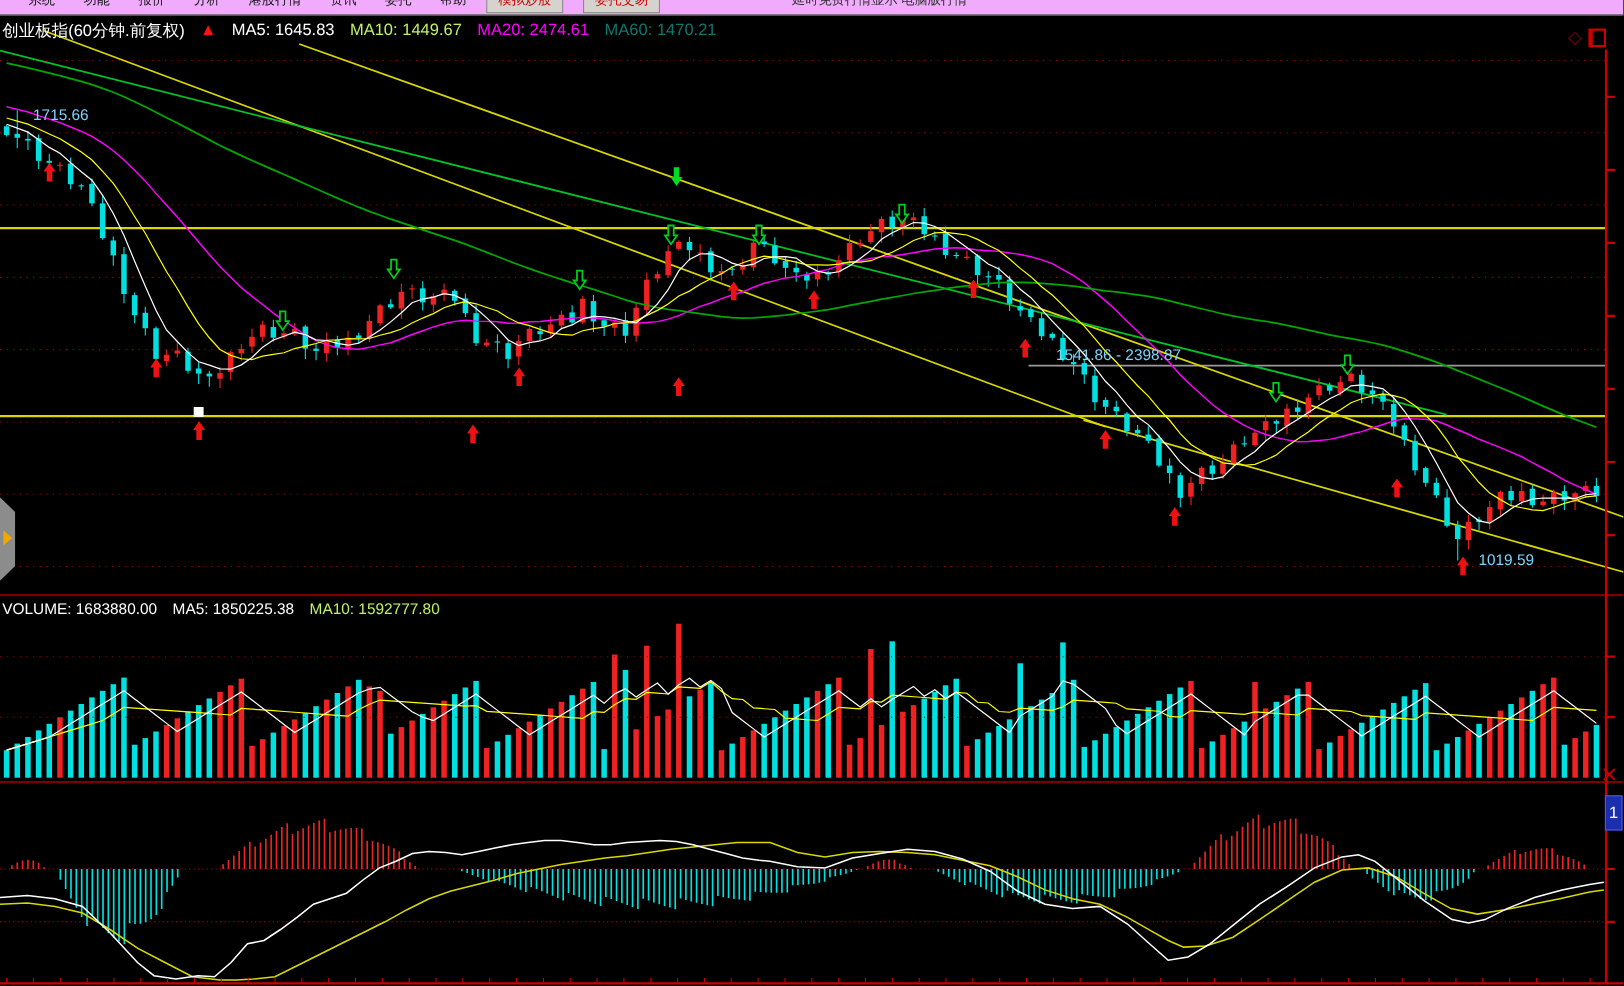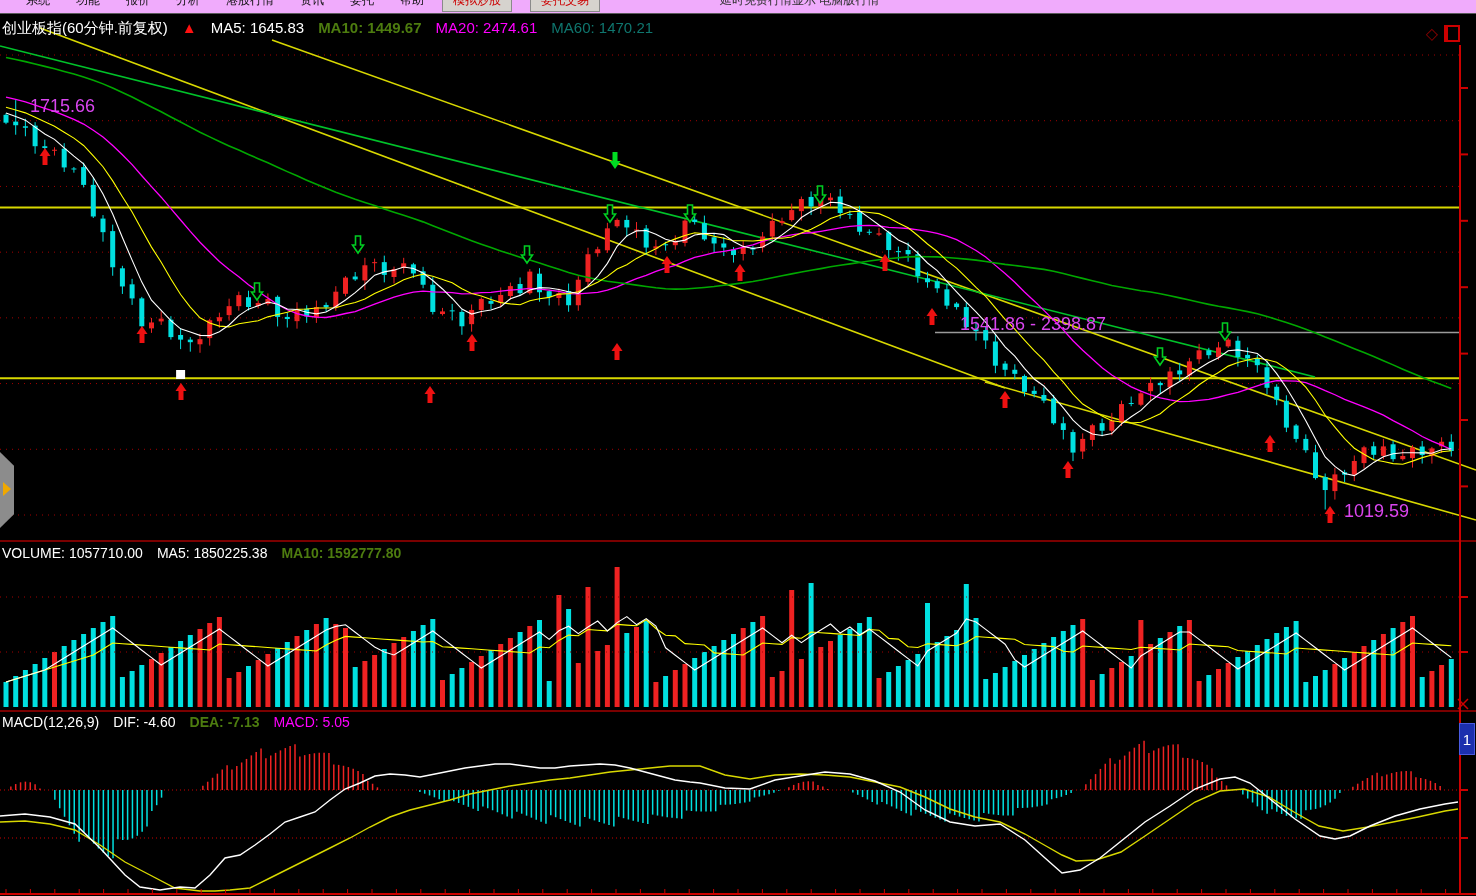--- a/index.html
+++ b/index.html
@@ -12,27 +12,27 @@
   .menuitem{margin-left:26px;white-space:nowrap;}
   .menubtn{margin-left:18px;border:1px solid #8a8a8a;background:#d6d3ce;color:#cc0000;
     padding:3px 10px 2px 10px;font-size:12px;white-space:nowrap;}
   .menuright{margin-left:120px;color:#333;white-space:nowrap;}
   
   .hdr{position:absolute;left:2px;display:flex;gap:14px;font-size:15px;white-space:nowrap;
     letter-spacing:0;align-items:flex-start;}
   .mainhdr{top:19px;}
   .volhdr{top:545px;font-size:14px;}
   .macdhdr{top:714px;font-size:14px;}
-  .w{color:#fff;} .y{color:#4d7c0f;font-weight:bold;} .m{color:#ff00ff;} .g{color:#0f766e;}
+  .w{color:#fff;} .y{color:#bef264;} .m{color:#ff00ff;} .g{color:#0f766e;}
   .uparrow{color:#ff1111;font-size:15px;}
   .cornericons{position:absolute;top:24px;right:16px;display:flex;gap:6px;align-items:center;}
   .diamond{color:#8b0000;font-size:16px;}
   .winicon{width:10px;height:13px;border:2px solid #cc0000;border-left:4px solid #cc0000;}
   
-  .plabel{position:absolute;color:#d946ef;font-size:18px;white-space:nowrap;}
+  .plabel{position:absolute;color:#7dd3fc;font-size:14px;white-space:nowrap;}
   
   .lhandle{position:absolute;left:0;top:452px;width:14px;height:76px;background:#8c8c8c;
     clip-path:polygon(0 0,100% 18%,100% 82%,0 100%);}
   .lhandle .tri{position:absolute;left:3px;top:30px;width:0;height:0;
     border-left:8px solid #f0a800;border-top:7px solid transparent;border-bottom:7px solid transparent;}
   
   .badge1{position:absolute;left:1459px;top:723px;width:14px;height:30px;background:#1b2fae;
     border:1px solid #4a5ae0;color:#fff;font-size:15px;display:flex;align-items:center;justify-content:center;}
   svg{position:absolute;left:0;top:0;}
 </style>
@@ -971,31 +971,25 @@
   <div class="cornericons">
     <span class="diamond">◇</span>
     <span class="winicon"></span>
   </div>
 
   <div class="plabel" style="left:30px;top:96px">1715.66</div>
   <div class="plabel" style="left:960px;top:314px">1541.86 - 2398.87</div>
   <div class="plabel" style="left:1344px;top:501px">1019.59</div>
 
   <div class="hdr volhdr">
-    <span class="w"><span>VOLUME:</span> <span>1057710.00</span></span>
+    <span class="w"><span>VOLUME:</span> <span>1683880.00</span></span>
     <span class="w"><span>MA5:</span> <span>1850225.38</span></span>
     <span class="y"><span>MA10:</span> <span>1592777.80</span></span>
   </div>
 
-  <div class="hdr macdhdr">
-    <span class="w">MACD(12,26,9)</span>
-    <span class="w"><span>DIF:</span> <span>-4.60</span></span>
-    <span class="y"><span>DEA:</span> <span>-7.13</span></span>
-    <span class="m"><span>MACD:</span> <span>5.05</span></span>
-  </div>
 
   <div class="lhandle">
     <div class="tri"></div>
   </div>
 
   <div class="badge1">1</div>
 
 </div>
 
 </body></html>

